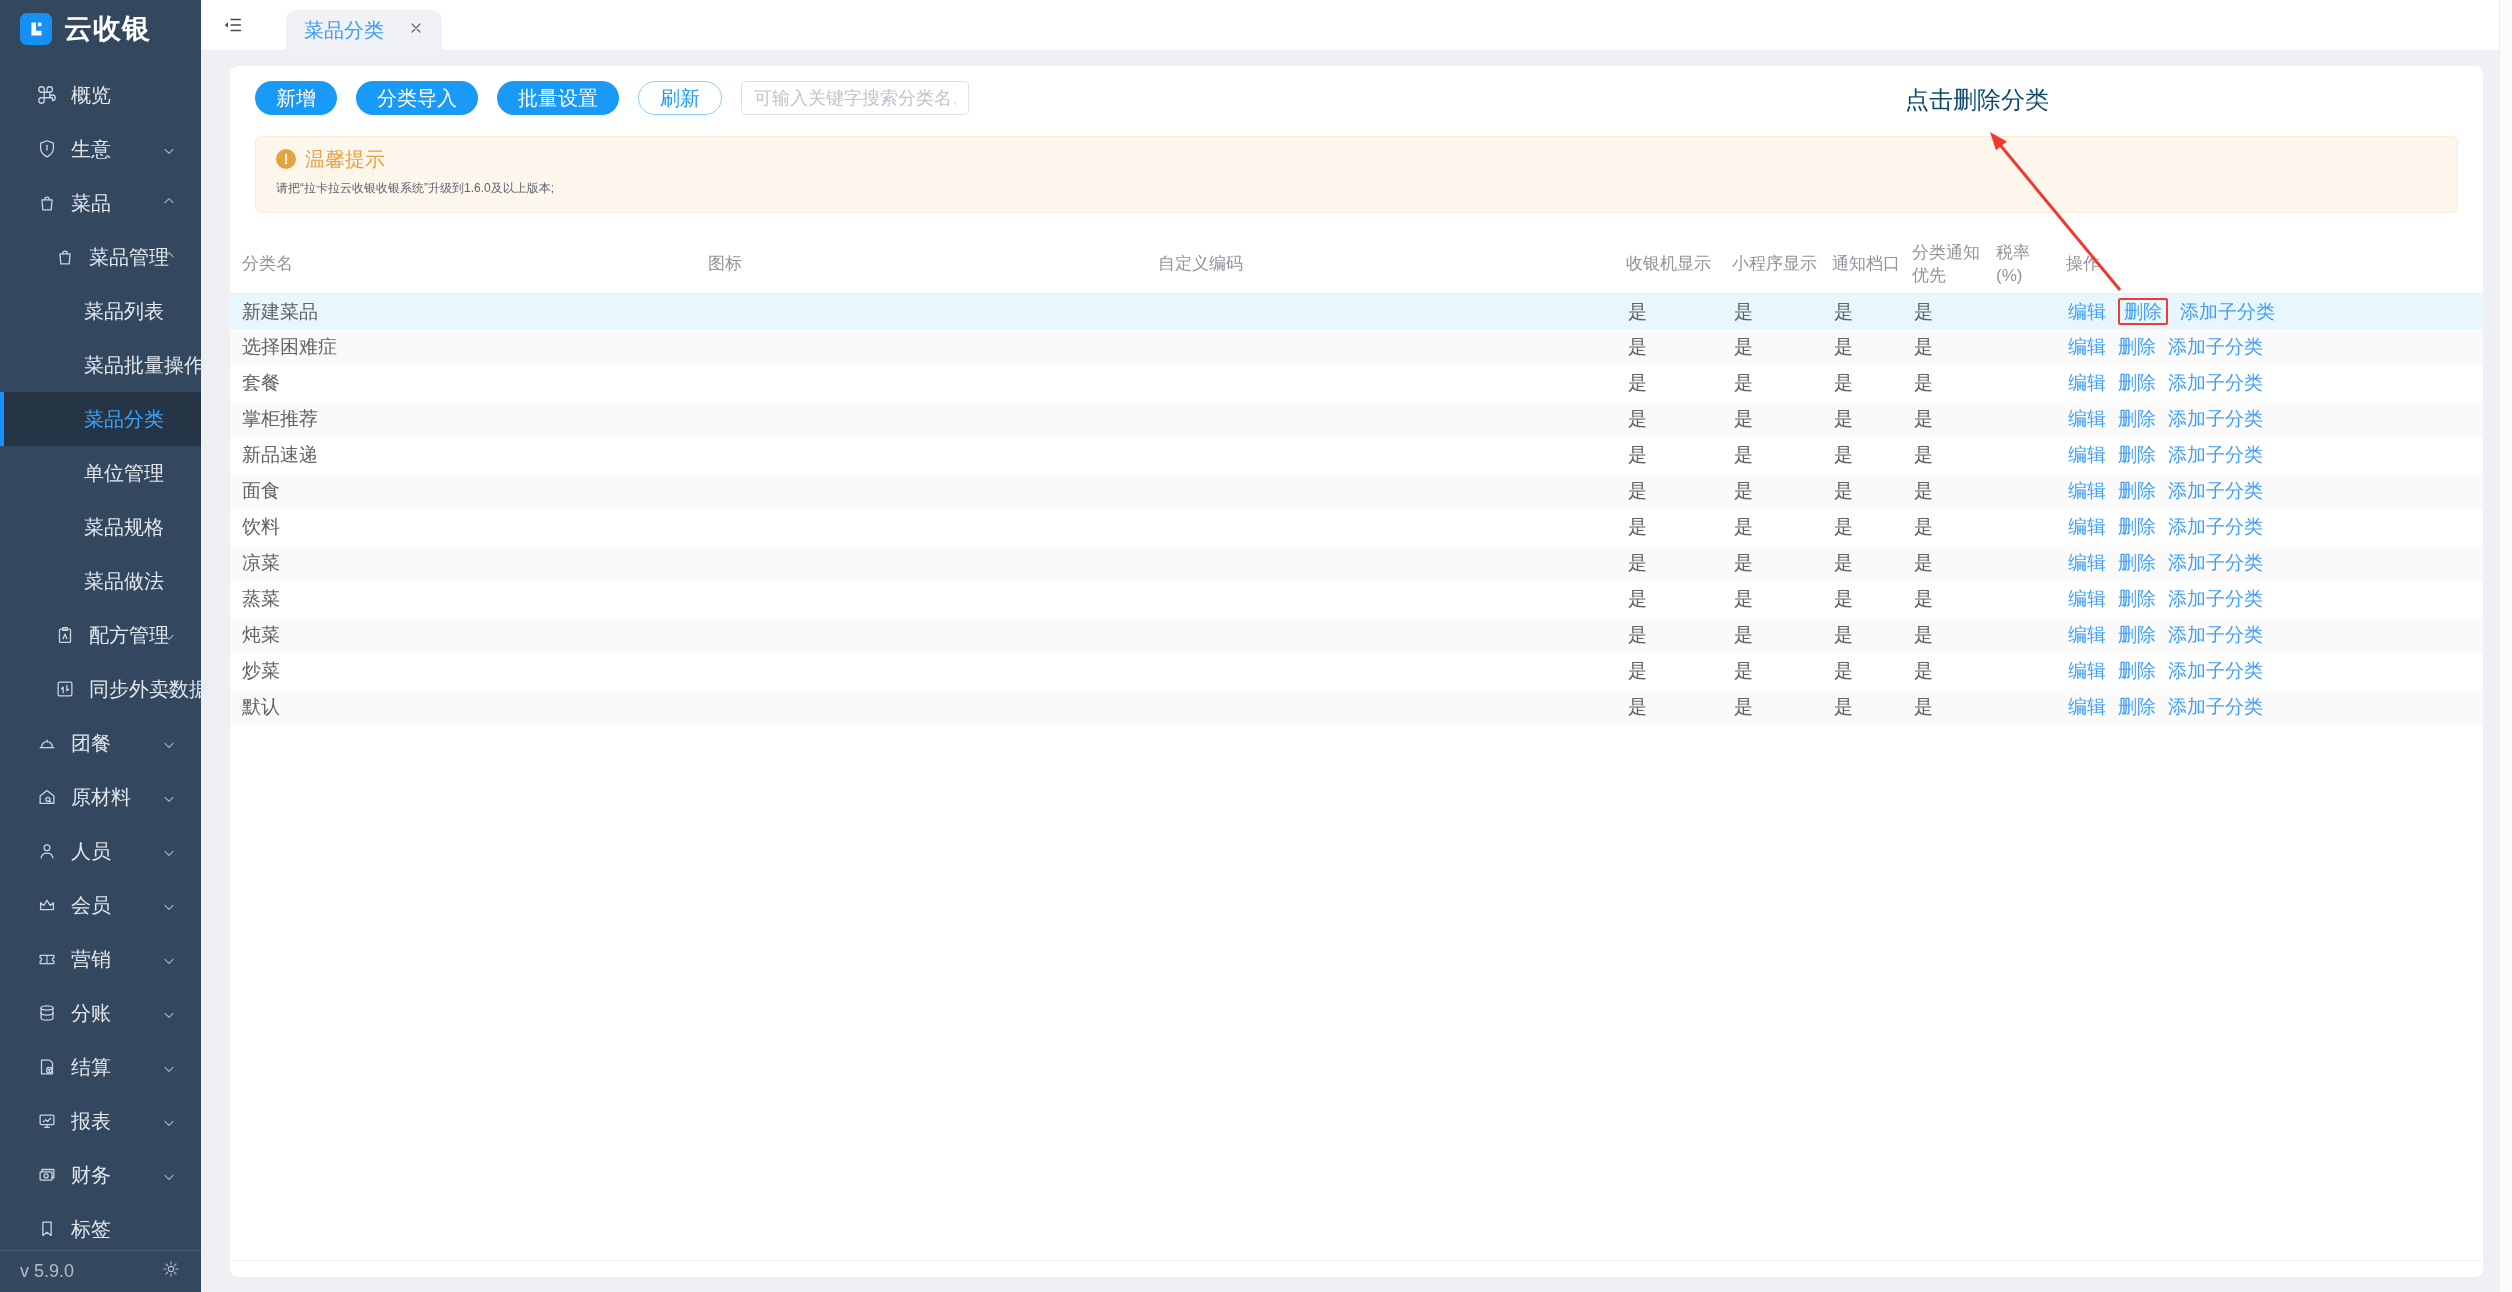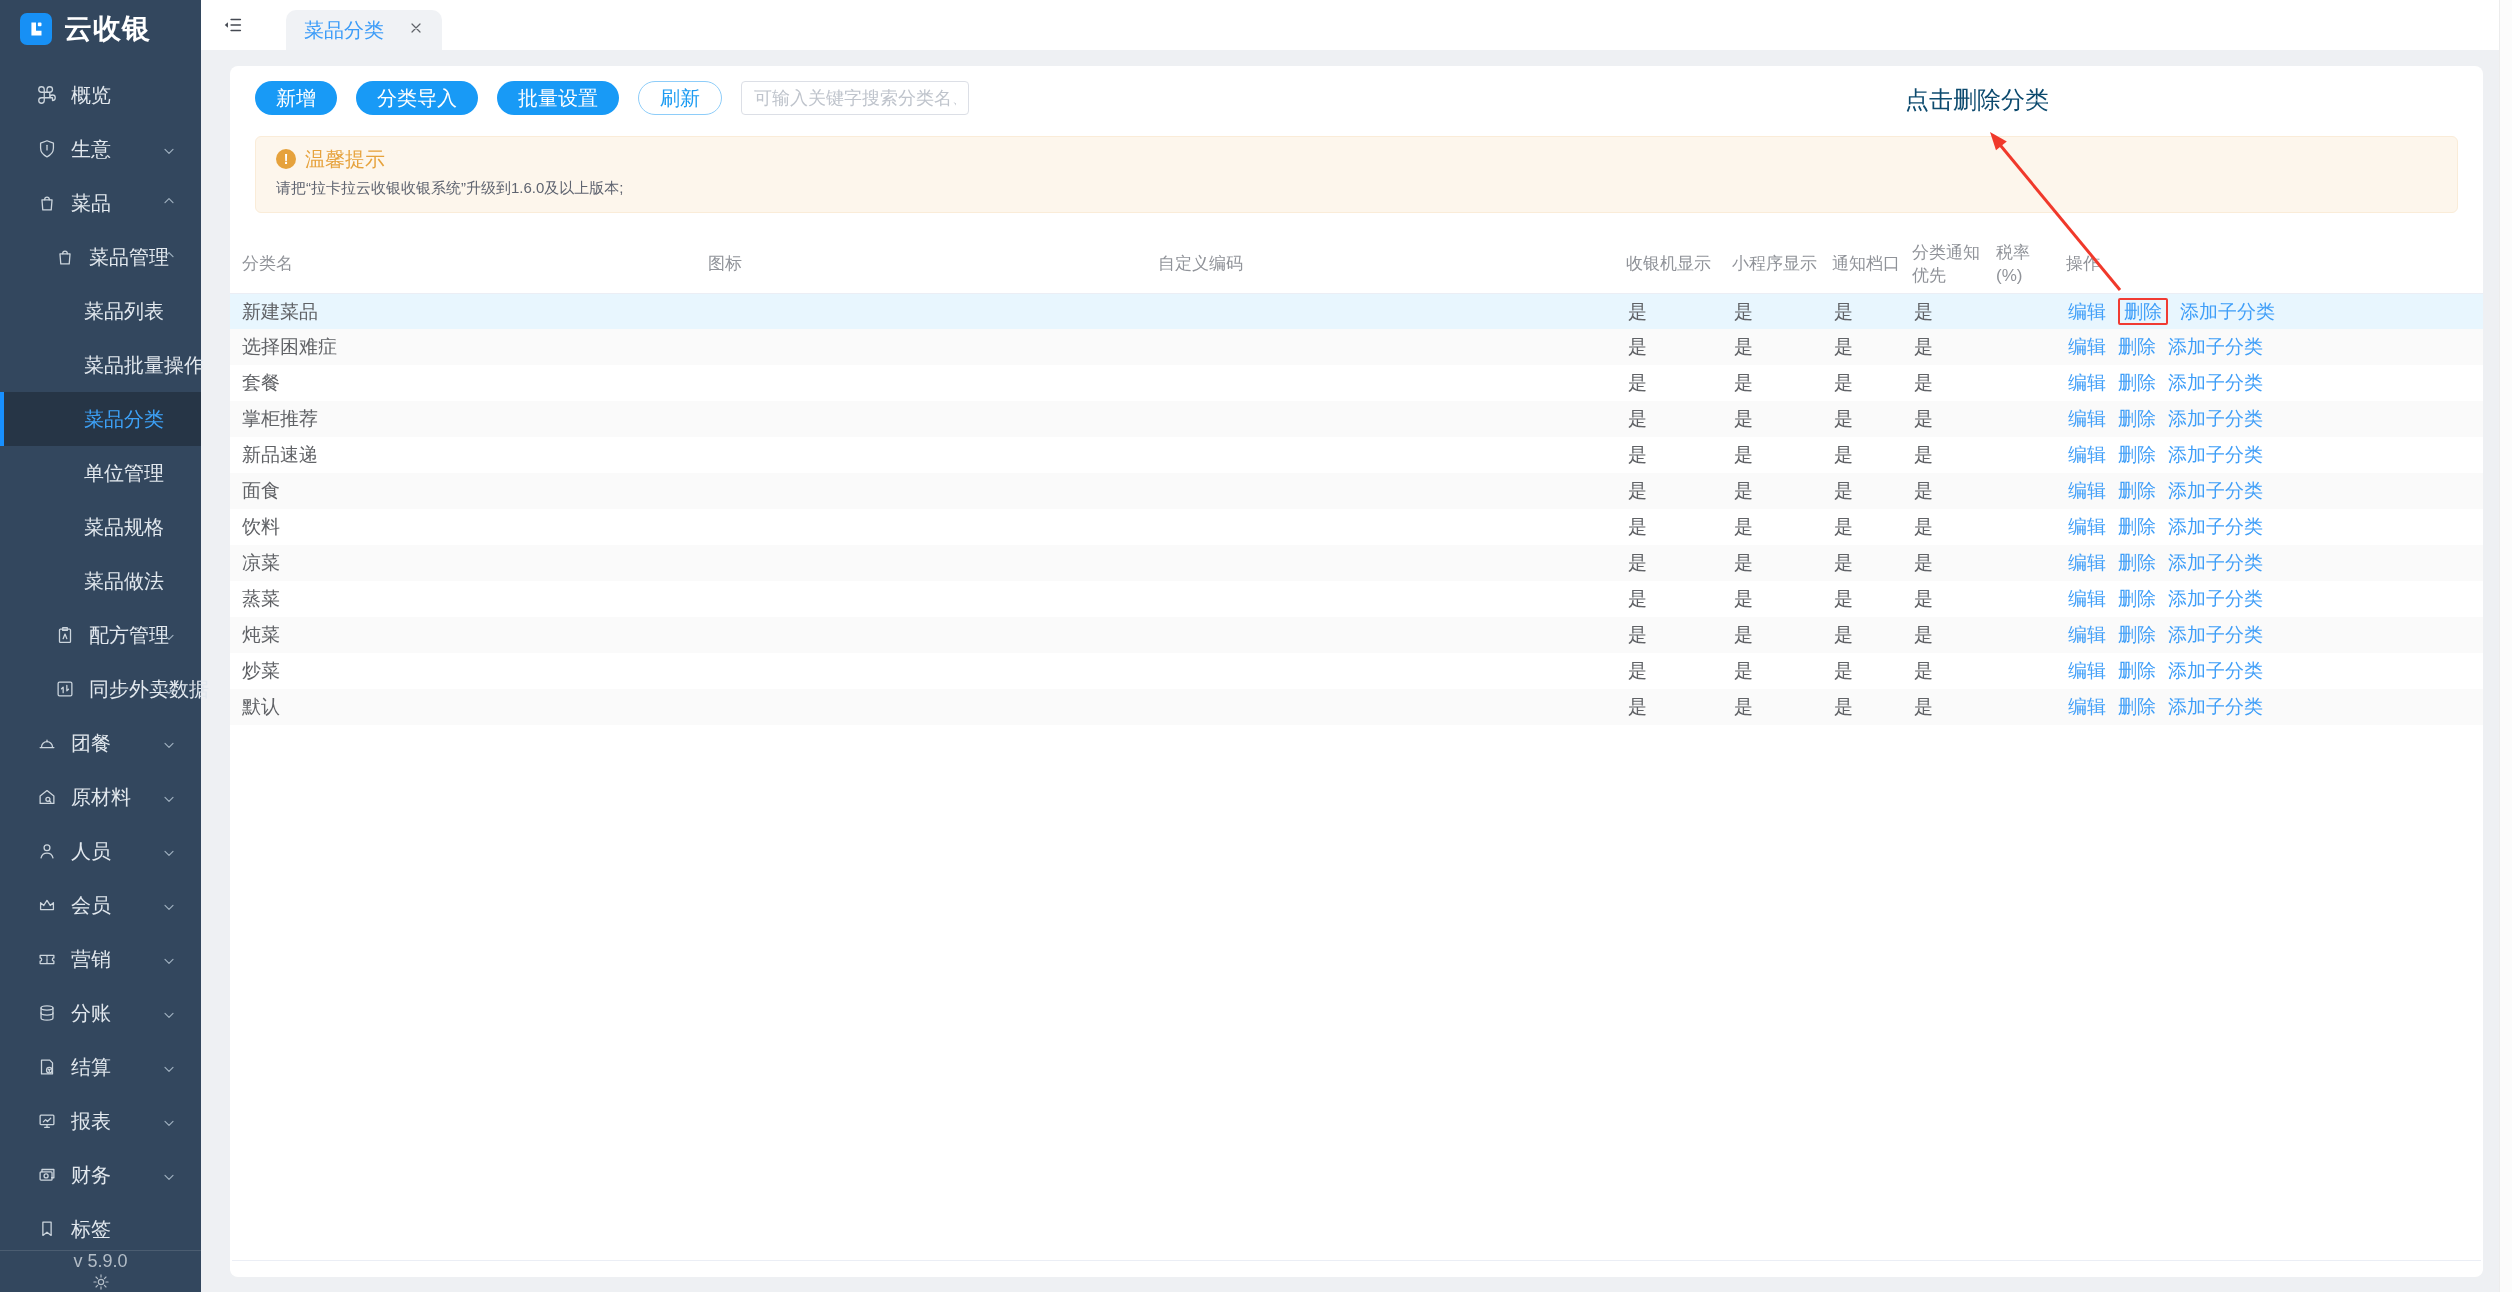--- a/index.html
+++ b/index.html
@@ -24,21 +24,21 @@
     stroke-width:1.4; stroke-linecap:round; stroke-linejoin:round; }
   .m-item.active { background:rgba(0,0,0,.25); color:#3da2f8; }
   .m-item.active::before { content:''; position:absolute; left:0; top:0; bottom:0;
     width:4px; background:#1890ff; }
   .chev { position:absolute; right:24px; width:16px; height:16px; }
   .chev svg { width:16px; height:16px; stroke:#9fb0bf; fill:none; stroke-width:1.8;
     stroke-linecap:round; stroke-linejoin:round; }
   .chev.up { transform:rotate(180deg); }
   .side-footer { position:absolute; left:0; bottom:0; width:201px; height:42px;
     border-top:1px solid rgba(255,255,255,.12); display:flex; align-items:center;
-    justify-content:space-between; padding:0 20px; color:#b3bdc7; font-size:18px;flex-direction:column; }
+    justify-content:space-between; padding:0 20px; color:#b3bdc7; font-size:18px; }
   .side-footer svg { width:20px; height:20px; stroke:#b3bdc7; fill:none; stroke-width:1.4;
     stroke-linecap:round; }
 
   
   .main { flex:1; display:flex; flex-direction:column; min-width:0; }
   .topbar { height:50px; background:#fff; display:flex; align-items:center;
     padding-left:21px; flex:none; }
   .collapse-btn { width:22px; height:22px; cursor:pointer; }
   .collapse-btn svg { width:22px; height:22px; stroke:#454a52; stroke-width:1.8;
     stroke-linecap:round; }
@@ -72,21 +72,21 @@
     padding:0 12px; font-size:18px; color:#606266; outline:none; }
   .search-input::placeholder { color:#bfc4cc; }
 
   .notice { margin:21px 25px 0; background:#fdf6ec; border:1px solid #faecd8;
     border-radius:6px; padding:10px 20px 12px; }
   .notice-title { display:flex; align-items:center; gap:9px; color:#e6a23c; font-size:20px;
     height:24px; }
   .notice-badge { width:20px; height:20px; border-radius:50%; background:#e6a23c; color:#fff;
     font-size:14px; font-weight:bold; display:flex; align-items:center; justify-content:center;
     flex:none; }
-  .notice-desc { margin-top:5px; color:#5f6470; font-size:15px; line-height:24px; }
+  .notice-desc { margin-top:5px; color:#5f6470; font-size:12px; line-height:24px; }
 
   table { width:100%; border-collapse:collapse; table-layout:fixed; margin-top:24px; }
   thead th { color:#909399; font-weight:400; text-align:left; font-size:17px;
     padding:5px 8px; height:50px; vertical-align:middle; border-bottom:1px solid #ebeef5;
     line-height:1.35; }
   thead th.first, tbody td.first { padding-left:12px; }
   thead th.tight { padding:5px 6px; }
   tbody td { height:36px; padding:0 8px; color:#606266; font-size:19px; white-space:nowrap;
     overflow:hidden; }
   tr.striped { background:#fafafa; }

